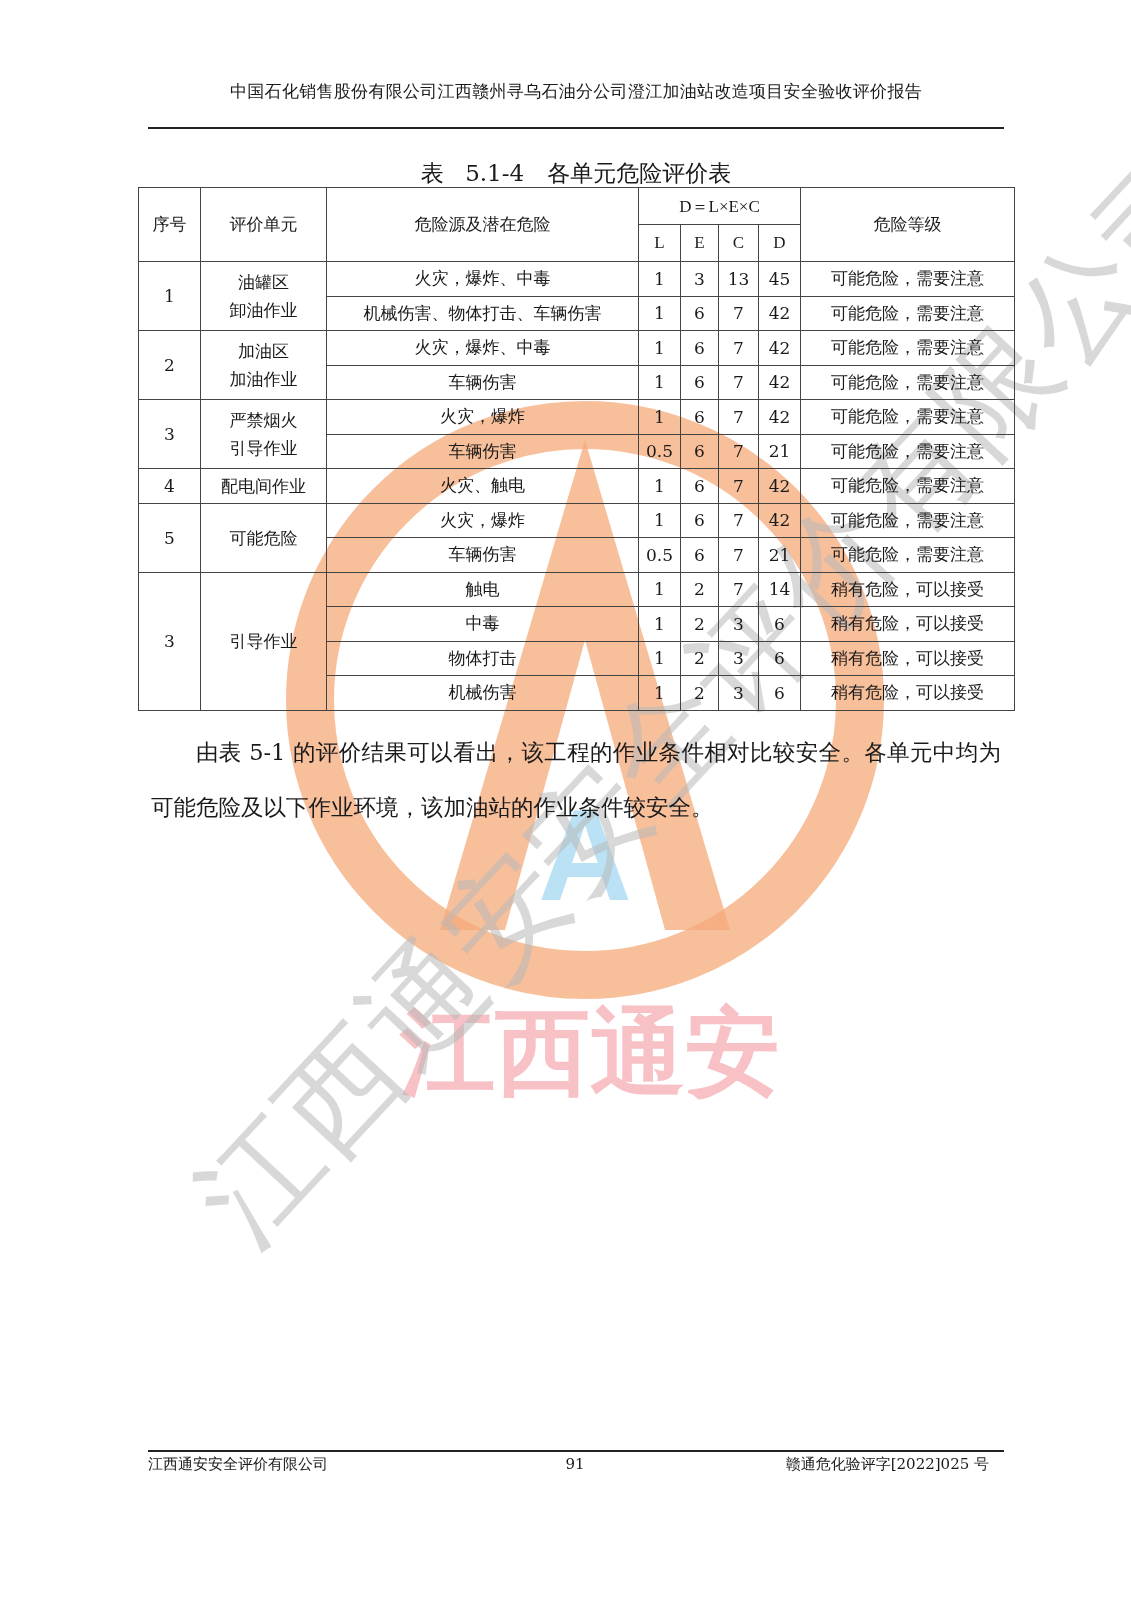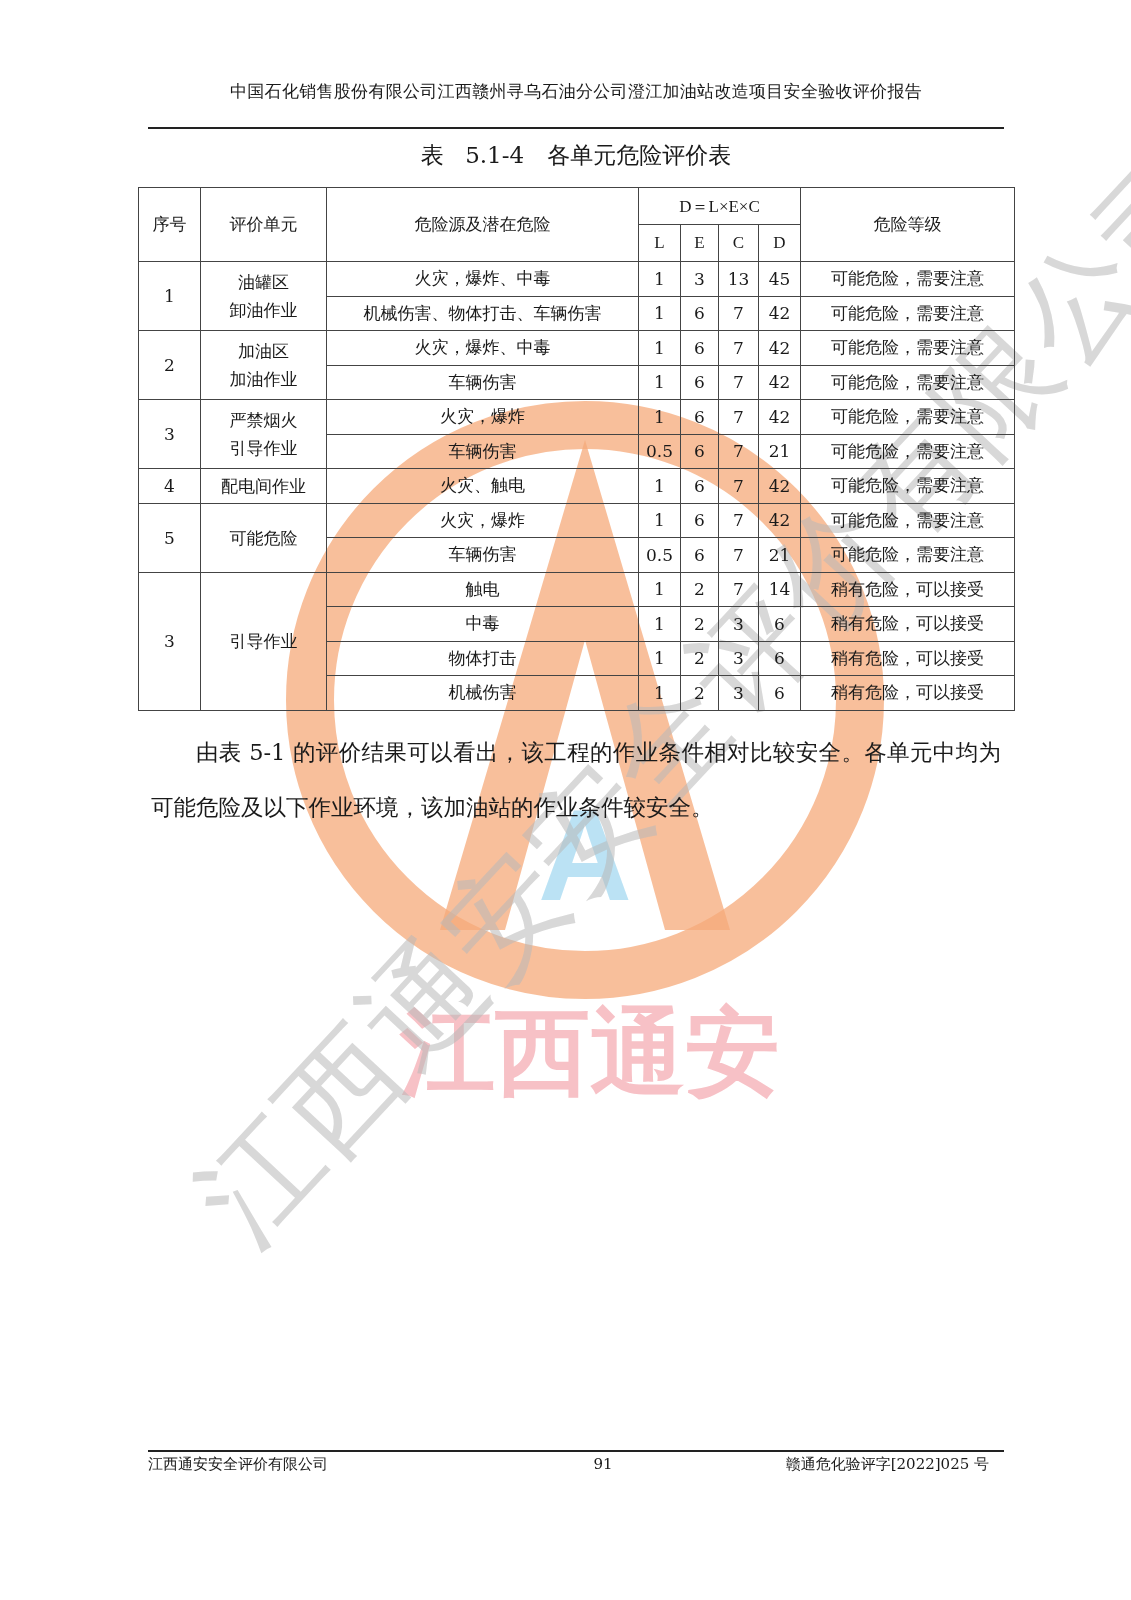--- a/index.html
+++ b/index.html
@@ -1,36 +1,36 @@
 <!DOCTYPE html>
 <html><head>
 <meta charset="utf-8">
 <style>
   html, body { margin:0; padding:0; background:#ffffff; }
   body { width:1131px; height:1600px; position:relative; overflow:hidden;
          font-family:"DejaVu Serif", "Liberation Serif", serif; color:#1a1a1a; }
   .page-header { position:absolute; left:148px; top:80px; width:856px; text-align:center;
          font-size:17px; letter-spacing:0.3px; }
   .header-rule { position:absolute; left:148px; top:127px; width:856px; height:2px; background:#222; }
-  .table-title { position:absolute; left:148px; top:140px; width:856px; text-align:center;
+  .table-title { position:absolute; left:148px; top:158px; width:856px; text-align:center;
          font-size:23px; word-spacing:14px; }
   .watermark { position:absolute; left:0; top:0; width:1131px; height:1600px; pointer-events:none; z-index:0; }
   table.risk { position:absolute; left:138px; top:187px; width:876px; border-collapse:collapse;
          font-size:17px; z-index:1; table-layout:fixed; }
   table.risk td, table.risk th { border:1px solid #444; text-align:center; font-weight:normal;
          padding:0; height:33.5px; vertical-align:middle; background:transparent; }
   table.risk th.hdr { height:36px;font-family:Liberation Serif, serif; }
   table.risk .unit-cell { line-height:28px; }
   .body-text { position:absolute; left:148px; top:722px; width:856px; font-size:22.5px;
          line-height:55px; z-index:1; text-align:justify; }
   .body-text p { margin:3px; text-indent:2em; }
   .footer-rule { position:absolute; left:148px; top:1450px; width:856px; height:2px; background:#222; }
   .footer { position:absolute; top:1455px; font-size:15px; }
   .footer.left { left:148px; }
-  .footer.center { left:560px; width:30px; text-align:center;margin-left:28px; }
+  .footer.center { left:560px; width:30px; text-align:center; }
   .footer.right { right:142px; }
 </style>
 </head>
 <body>
 
 <svg class="watermark" viewBox="0 0 1131 1600">
   <circle cx="585" cy="700" r="275" fill="none" stroke="#f6a97a" stroke-width="48" opacity="0.75"></circle>
   <polygon points="585,440 440,930 505,930 585,640 665,930 730,930" fill="#f6a97a" opacity="0.75"></polygon>
   <text x="585" y="900" text-anchor="middle" font-size="130" fill="#8fd0ee" opacity="0.6" font-family="Liberation Sans, sans-serif" font-weight="bold">A</text>
   <text x="590" y="1085" text-anchor="middle" font-size="95" fill="#f3a0a8" opacity="0.65" font-family="DejaVu Sans, sans-serif" font-weight="bold">江西通安</text>

